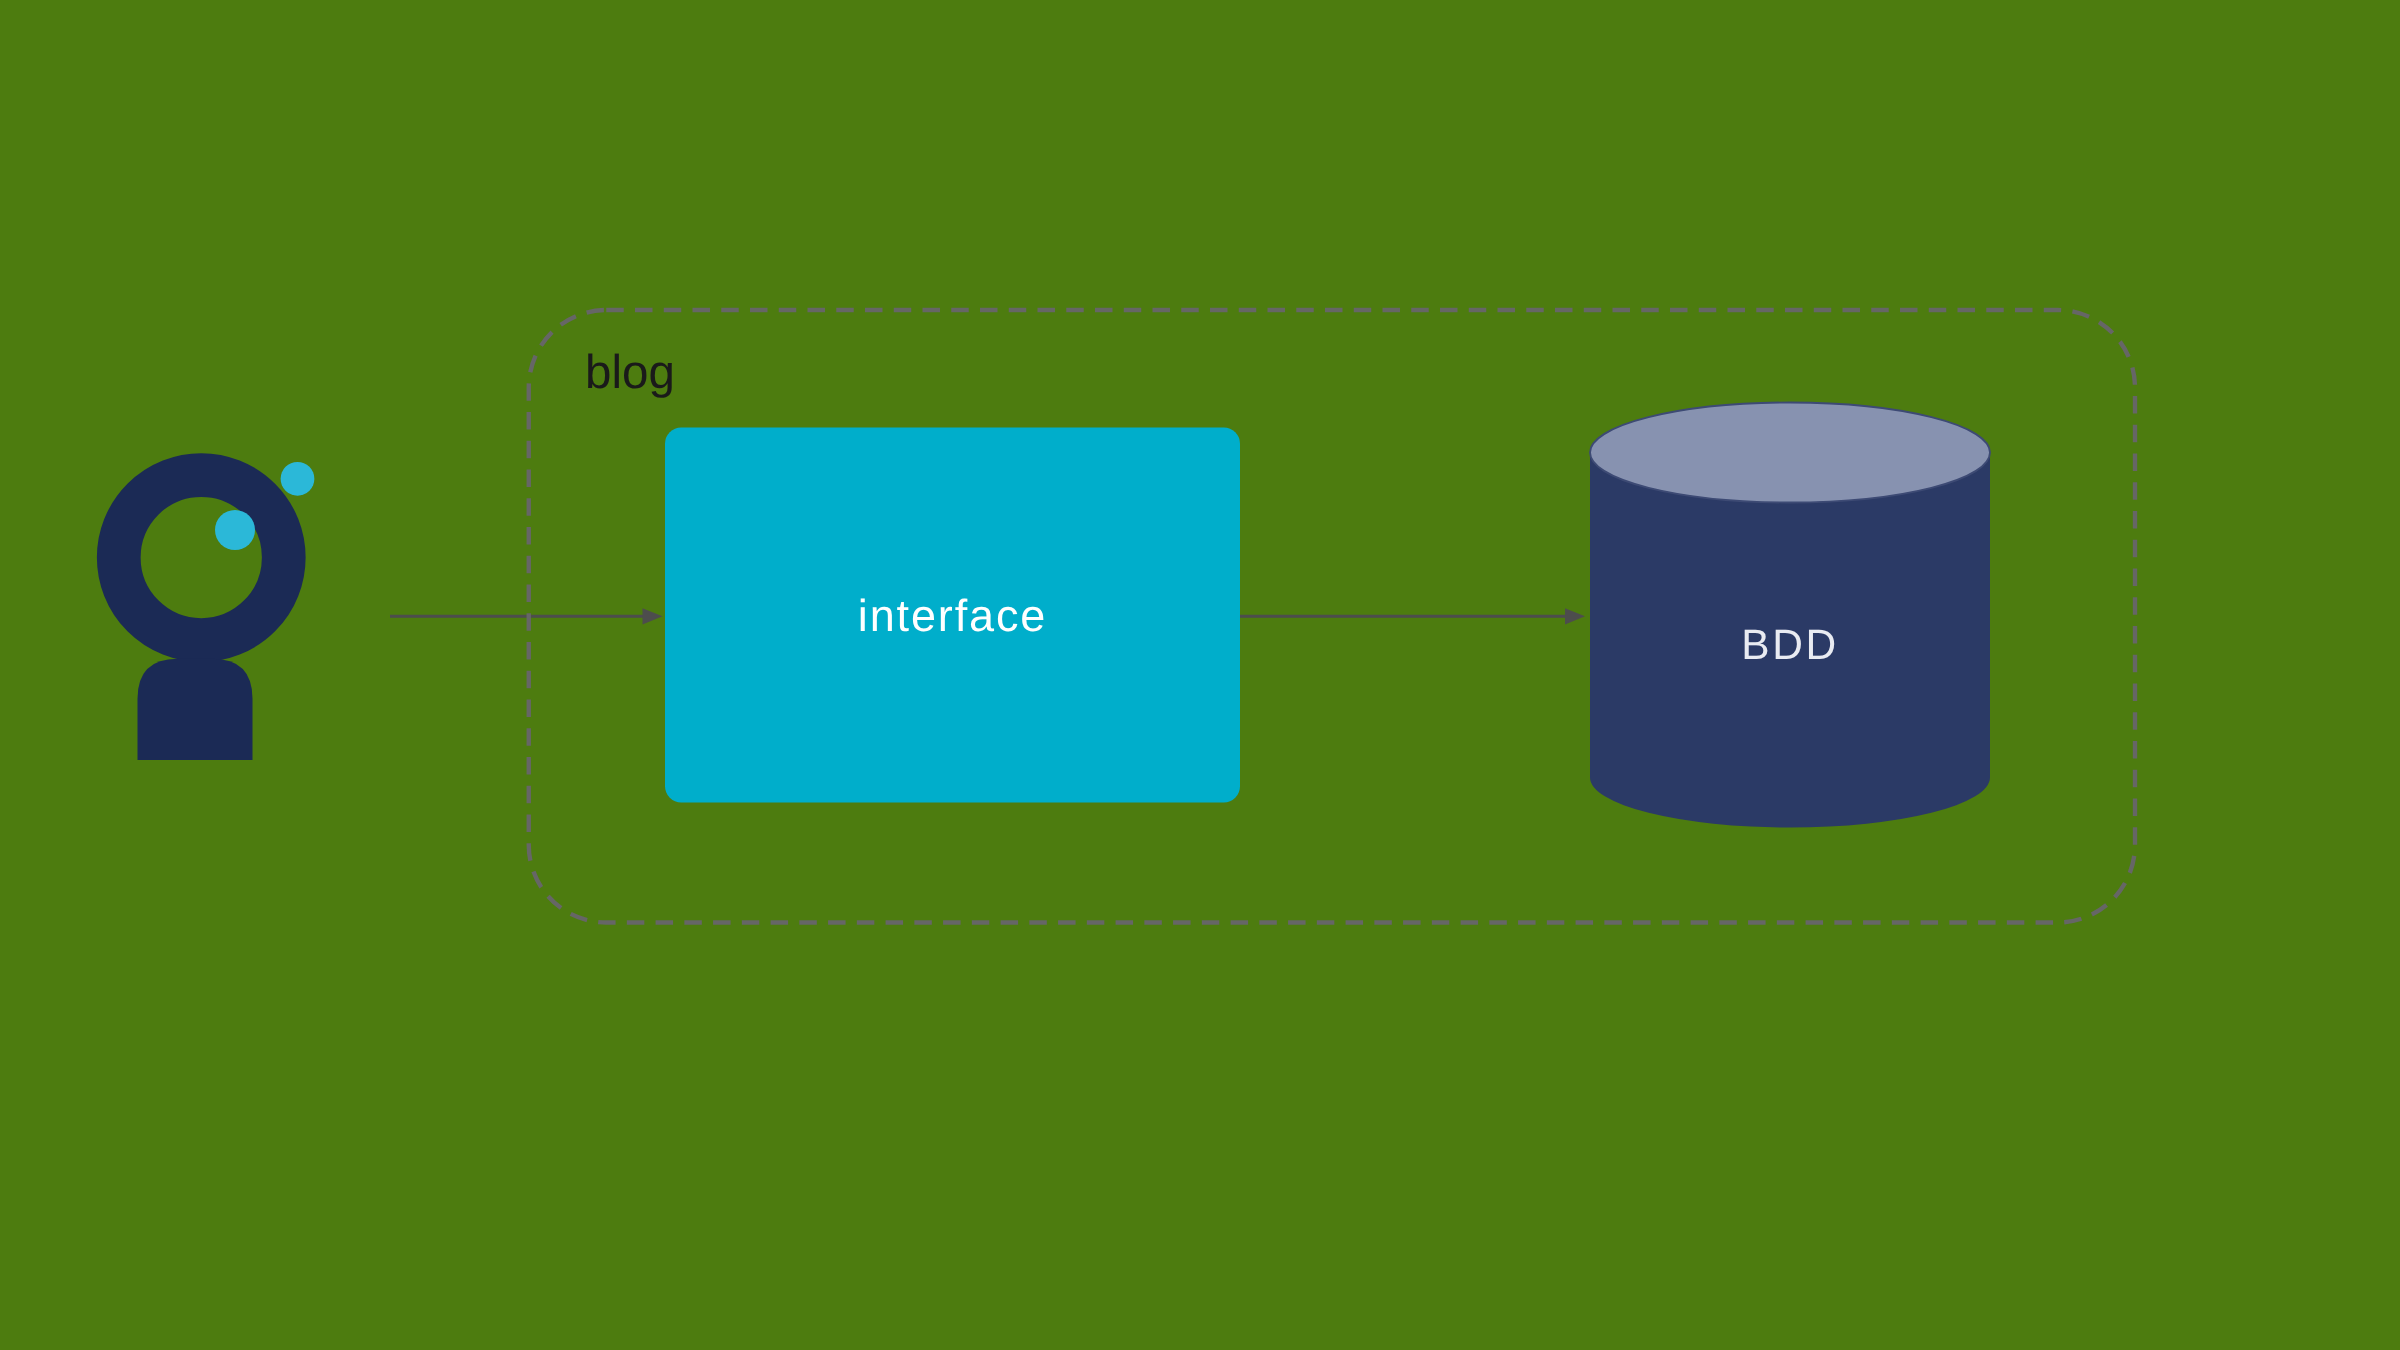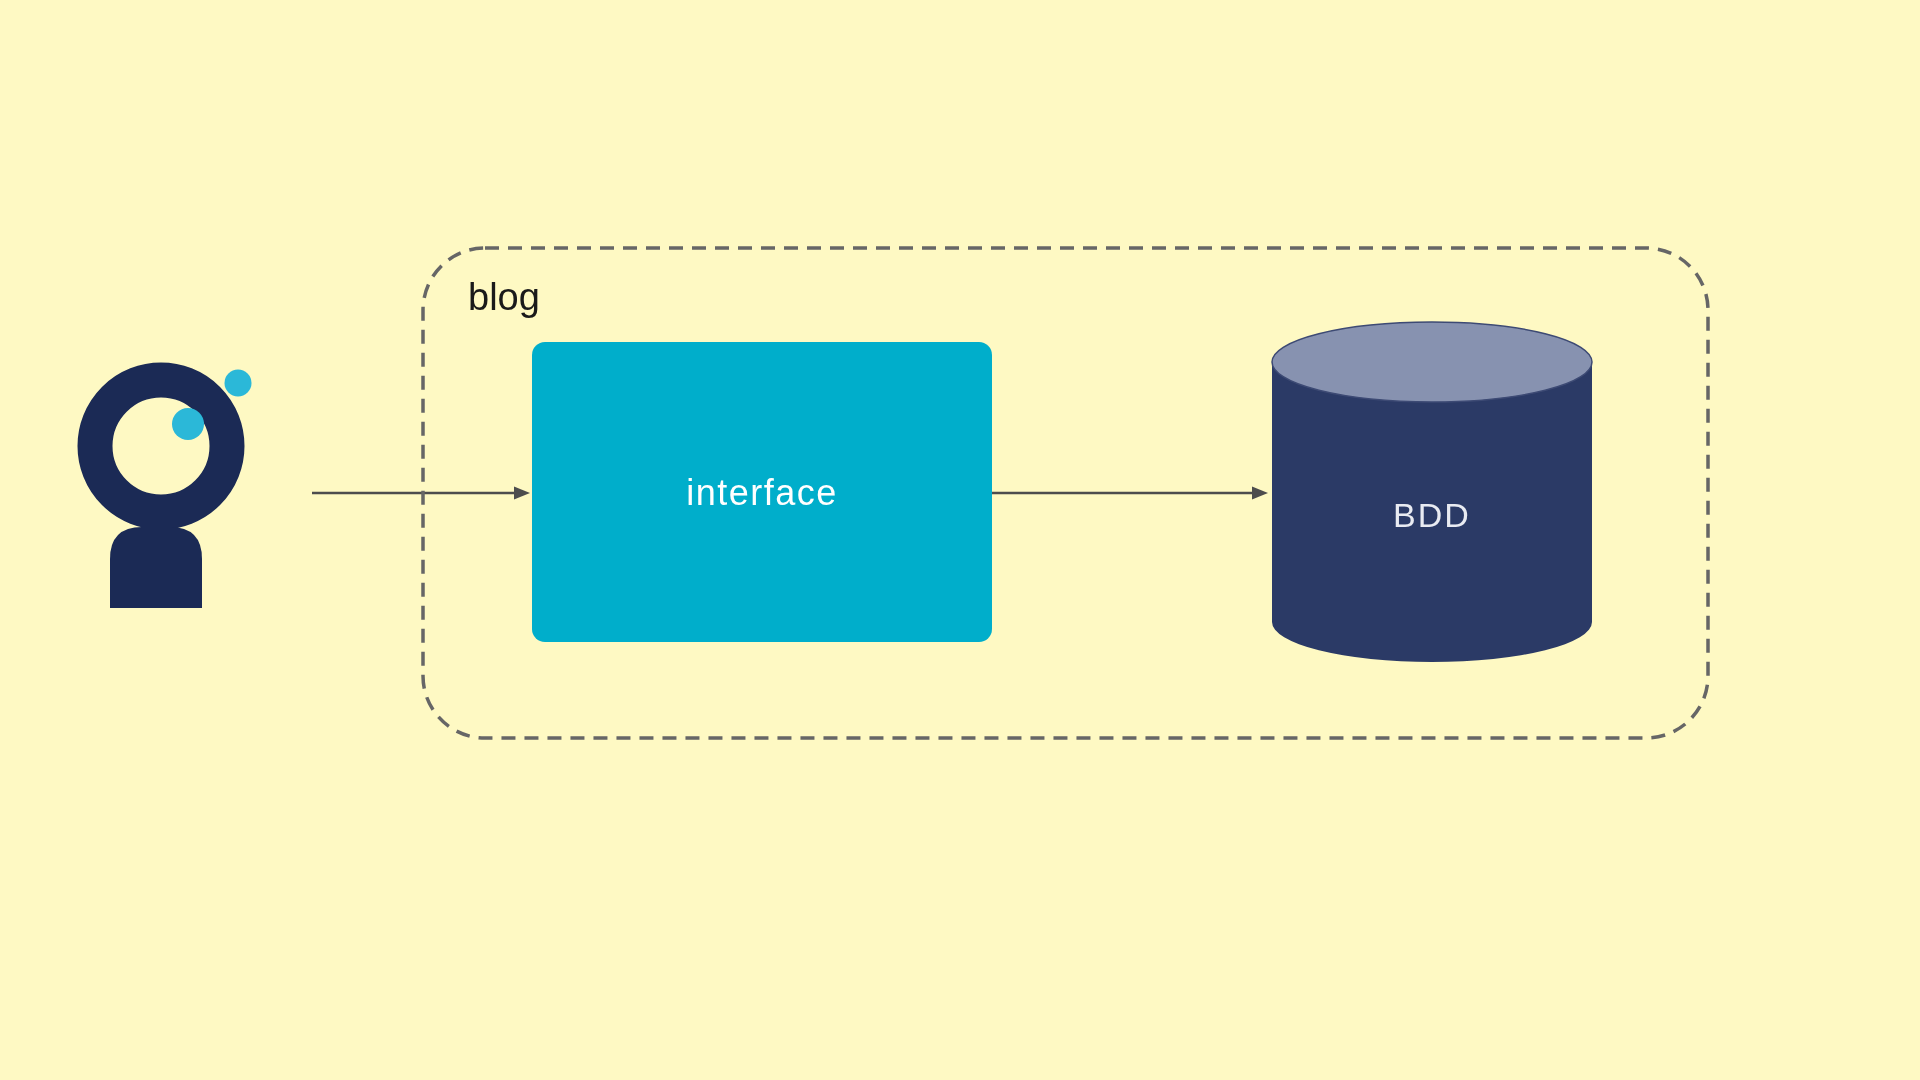--- a/index.html
+++ b/index.html
@@ -5,21 +5,21 @@
   html, body {
     margin: 0;
     padding: 0;
     background: #ffffff;
     font-family: "Liberation Sans", sans-serif;
   }
   #canvas {
     position: relative;
     width: 1920px;
     height: 1080px;
-    background: #fef9c3;
+    background: #4d7c0f;
     overflow: hidden;
   }
   svg { display: block; }
   .label-blog {
     font-family: "Liberation Sans", sans-serif;
     font-size: 38px;
     fill: #1a1a1a;
   }
   .label-interface {
     font-family: "Liberation Sans", sans-serif;

